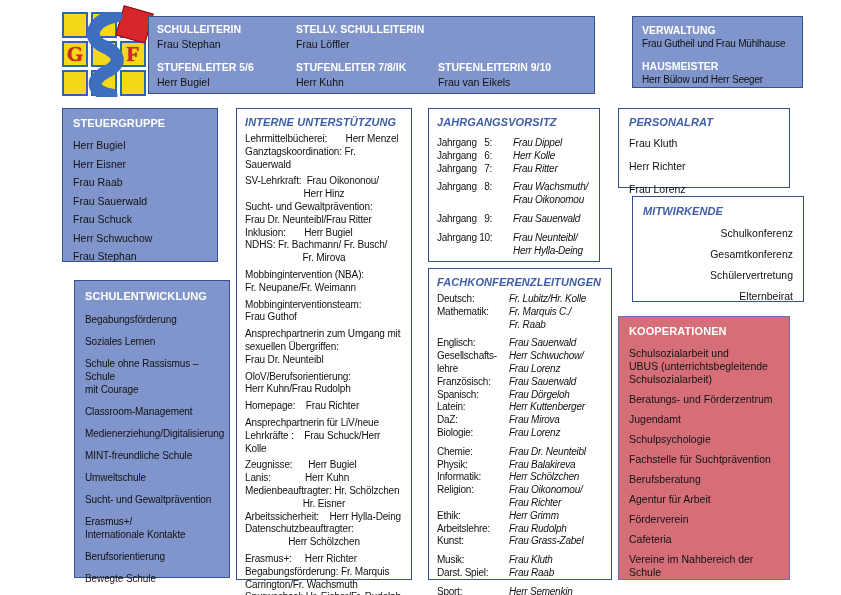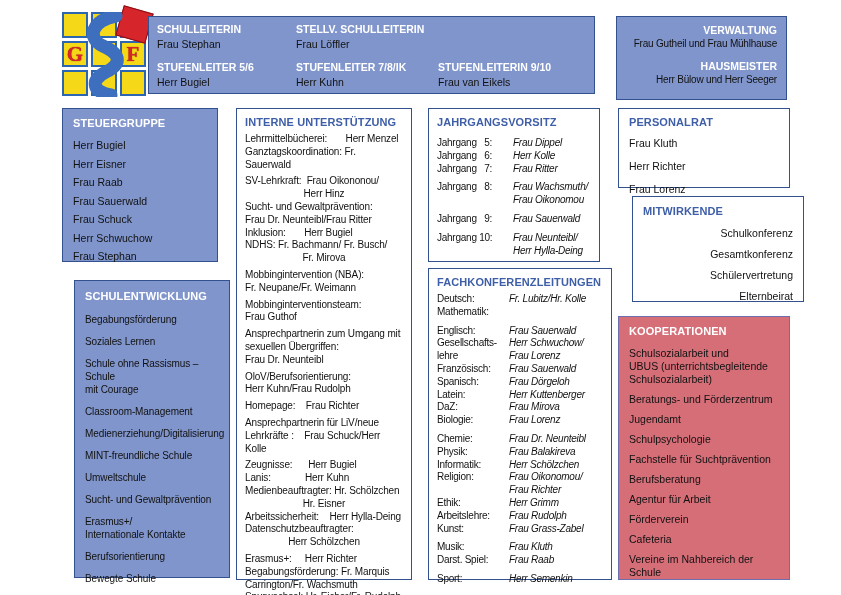--- a/index.html
+++ b/index.html
@@ -4,21 +4,21 @@
 <style>
   html,body{margin:0;padding:0;background:#fff;}
   .canvas{position:relative;width:841px;height:595px;background:#fff;overflow:hidden;
           font-family:"Liberation Sans", sans-serif;color:#111;}
   .box{position:absolute;box-sizing:border-box;border:1px solid var(--border-navy,#33508F);}
   .box.blue{background:var(--box-blue,#8095CB);}
   .box.white{background:#fff;}
   .box.red{background:var(--box-red,#D66E78);border-color:#6B6FAE;}
   .btitle{font-weight:bold;font-size:11px;letter-spacing:.1px;}
   .btitle.light{color:#fff;}
-  .btitle.dark{color:var(--title-blue,#3E5EA8);}
+  .btitle.dark{color:var(--title-blue,#3E5EA8);font-style:italic;}
 
   
   .logo{position:absolute;left:62px;top:12px;width:86px;height:85px;}
   .tile{position:absolute;width:26px;height:26px;background:var(--logo-yellow,#F5D818);
         border:2px solid #2C66B1;box-sizing:border-box;}
   .redsq{position:absolute;left:57px;top:-3px;width:29px;height:29px;background:var(--logo-red,#D6252B);
          transform:rotate(16deg);border:1px solid #8B1016;}
   .logo-letter{position:absolute;width:26px;text-align:center;font-family:"Liberation Serif",serif;
          font-weight:bold;font-size:21px;color:var(--logo-red,#D6252B);line-height:26px;
          text-shadow:0 0 1px #7a0c0c;}
@@ -87,21 +87,21 @@
     <div class="hcell" style="left:147px;top:44px">
       <div class="t">STUFENLEITER 7/8/IK</div>
       <div class="n">Herr Kuhn</div>
     </div>
     <div class="hcell" style="left:289px;top:44px">
       <div class="t">STUFENLEITERIN 9/10</div>
       <div class="n">Frau van Eikels</div>
     </div>
   </div>
 
-  <div class="box blue" style="left:616px;top:16px;width:171px;height:84px;padding:7px 9px;text-align:right;">
+  <div class="box blue" style="left:632px;top:16px;width:171px;height:72px;padding:7px 9px;">
     <div>
 
     <div style="margin-bottom:11px;">
           <div class="hcell-t" style="font-weight:bold;font-size:10.5px;color:#fff;">VERWALTUNG</div>
           <div style="font-size:10px;color:#111;margin-top:2px;letter-spacing:-.2px;">Frau Gutheil und Frau Mühlhause</div>
         </div>
         <div style="margin-bottom:11px;">
           <div class="hcell-t" style="font-weight:bold;font-size:10.5px;color:#fff;">HAUSMEISTER</div>
           <div style="font-size:10px;color:#111;margin-top:2px;letter-spacing:-.2px;">Herr Bülow und Herr Seeger</div>
         </div>
@@ -247,20 +247,22 @@
   <div class="box white fach" style="left:428px;top:268px;width:184px;height:312px;padding:7px 8px;">
     <div class="btitle dark" style="margin-bottom:5px;">FACHKONFERENZLEITUNGEN</div>
     <div>
 
     <div class="row">
           <div class="rlabel">Deutsch:</div>
           <div class="rvalue">Fr. Lubitz/Hr. Kolle</div>
         </div>
         <div class="row">
           <div class="rlabel">Mathematik:</div>
+          <div class="rvalue">Fr. Marquis C./
+Fr. Raab</div>
         </div>
         <div class="row" data-gap="true">
           <div class="rlabel">Englisch:</div>
           <div class="rvalue">Frau Sauerwald</div>
         </div>
         <div class="row">
           <div class="rlabel">Gesellschafts-
 lehre</div>
           <div class="rvalue">Herr Schwuchow/
 Frau Lorenz</div>

